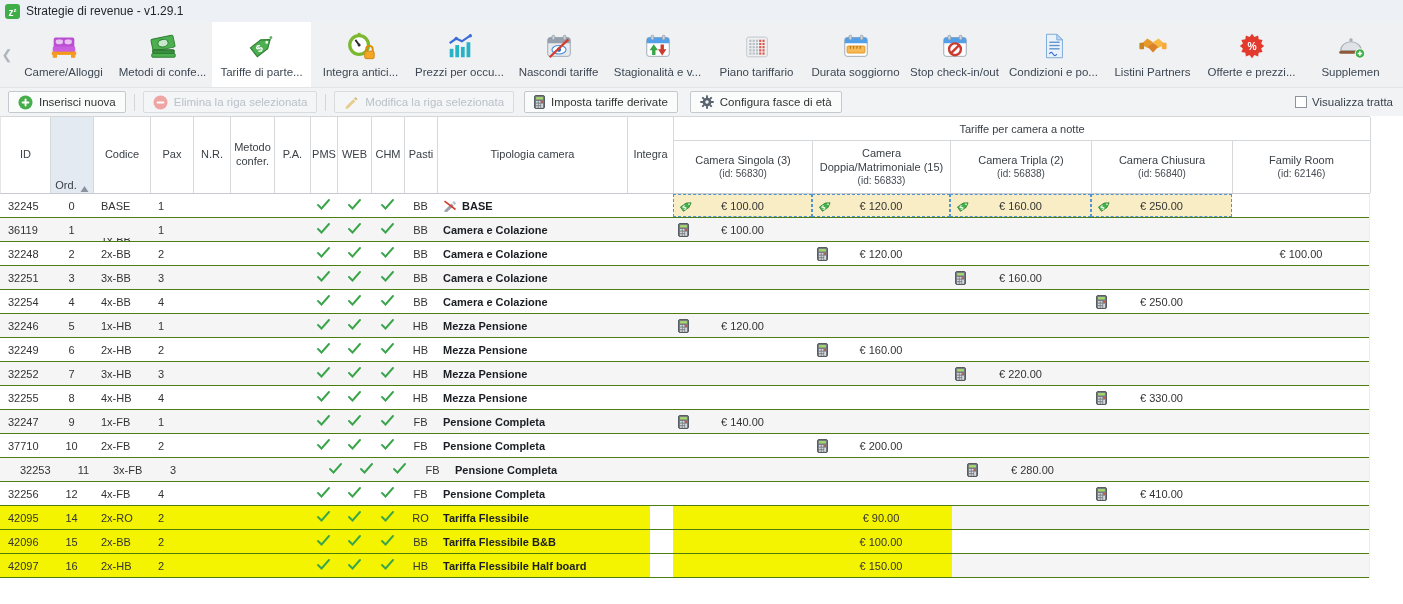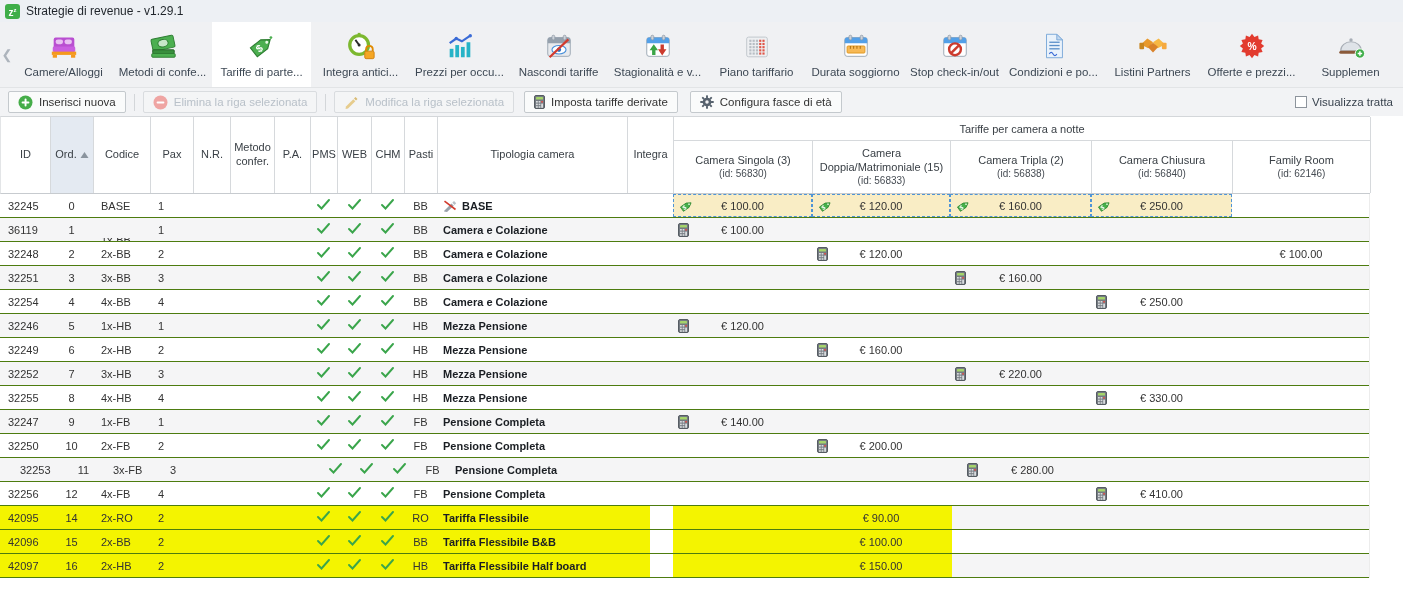--- a/index.html
+++ b/index.html
@@ -39,21 +39,21 @@
   color:#39434e; white-space:nowrap; cursor:pointer; padding-right:2px; }
 .cbbox { width:12px; height:12px; background:#fff; border:1px solid #8d949c; flex:none; }
 
 
 .grid { width:1370px; }
 .ghead { display:flex; height:78px; background:#fff; border-top:1px solid #d4d7da;
   border-bottom:1px solid #c7cbcf; border-left:1px solid #e3e5e7; }
 .hcell { flex:none; border-right:1px solid #d6d9dc; display:flex; align-items:center;
   justify-content:center; gap:3px; text-align:center; font-size:11px; color:#3a4046;
   line-height:1.25; padding:0 2px; }
-.hcell.sorted { background:#e4eaf2; }
+.hcell.sorted { background:#e4eaf2;align-items:flex-end; }
 .rooms { flex:none; display:flex; flex-direction:column; }
 .grouphdr { height:24px; border-bottom:1px solid #d6d9dc; border-right:1px solid #d6d9dc;
   display:flex; align-items:center; justify-content:center; font-size:11px; color:#3a4046; }
 .roomrow { flex:1; display:flex; }
 .roomcell { flex:none; border-right:1px solid #d6d9dc; display:flex; flex-direction:column;
   align-items:center; justify-content:center; text-align:center; font-size:11px;
   color:#3a4046; line-height:1.2; padding:0 6px; }
 .roomid { font-size:10px; color:#464c53; margin-top:1px; }
 
 .gbody { width:1370px; border-right:1px solid #ececec; }
@@ -1094,21 +1094,21 @@
           </span>
           <span>€ 140.00</span>
         </div>
         <div class="bcell pricecell" style="width: 138px;"></div>
         <div class="bcell pricecell" style="width: 141px;"></div>
         <div class="bcell pricecell" style="width: 141px;"></div>
         <div class="bcell pricecell" style="width: 138px;"></div>
       </div>
       <div class="grow">
         <div class="bcell c-left" style="width: 50px;">
-          <span>32250</span>
+          <span>37710</span>
         </div>
         <div class="bcell c-center" style="width: 43px;">
           <span>10</span>
         </div>
         <div class="bcell c-left" style="width: 57px;">
           <span>2x-FB</span>
         </div>
         <div class="bcell c-left" style="width: 43px;">
           <span>2</span>
         </div>

